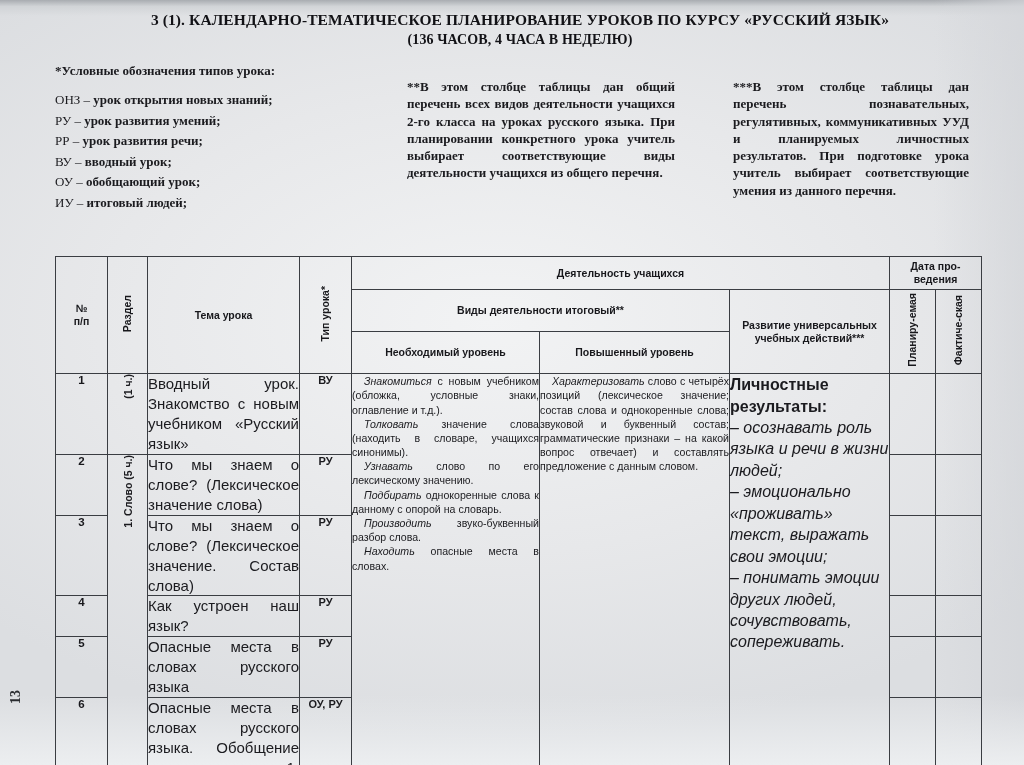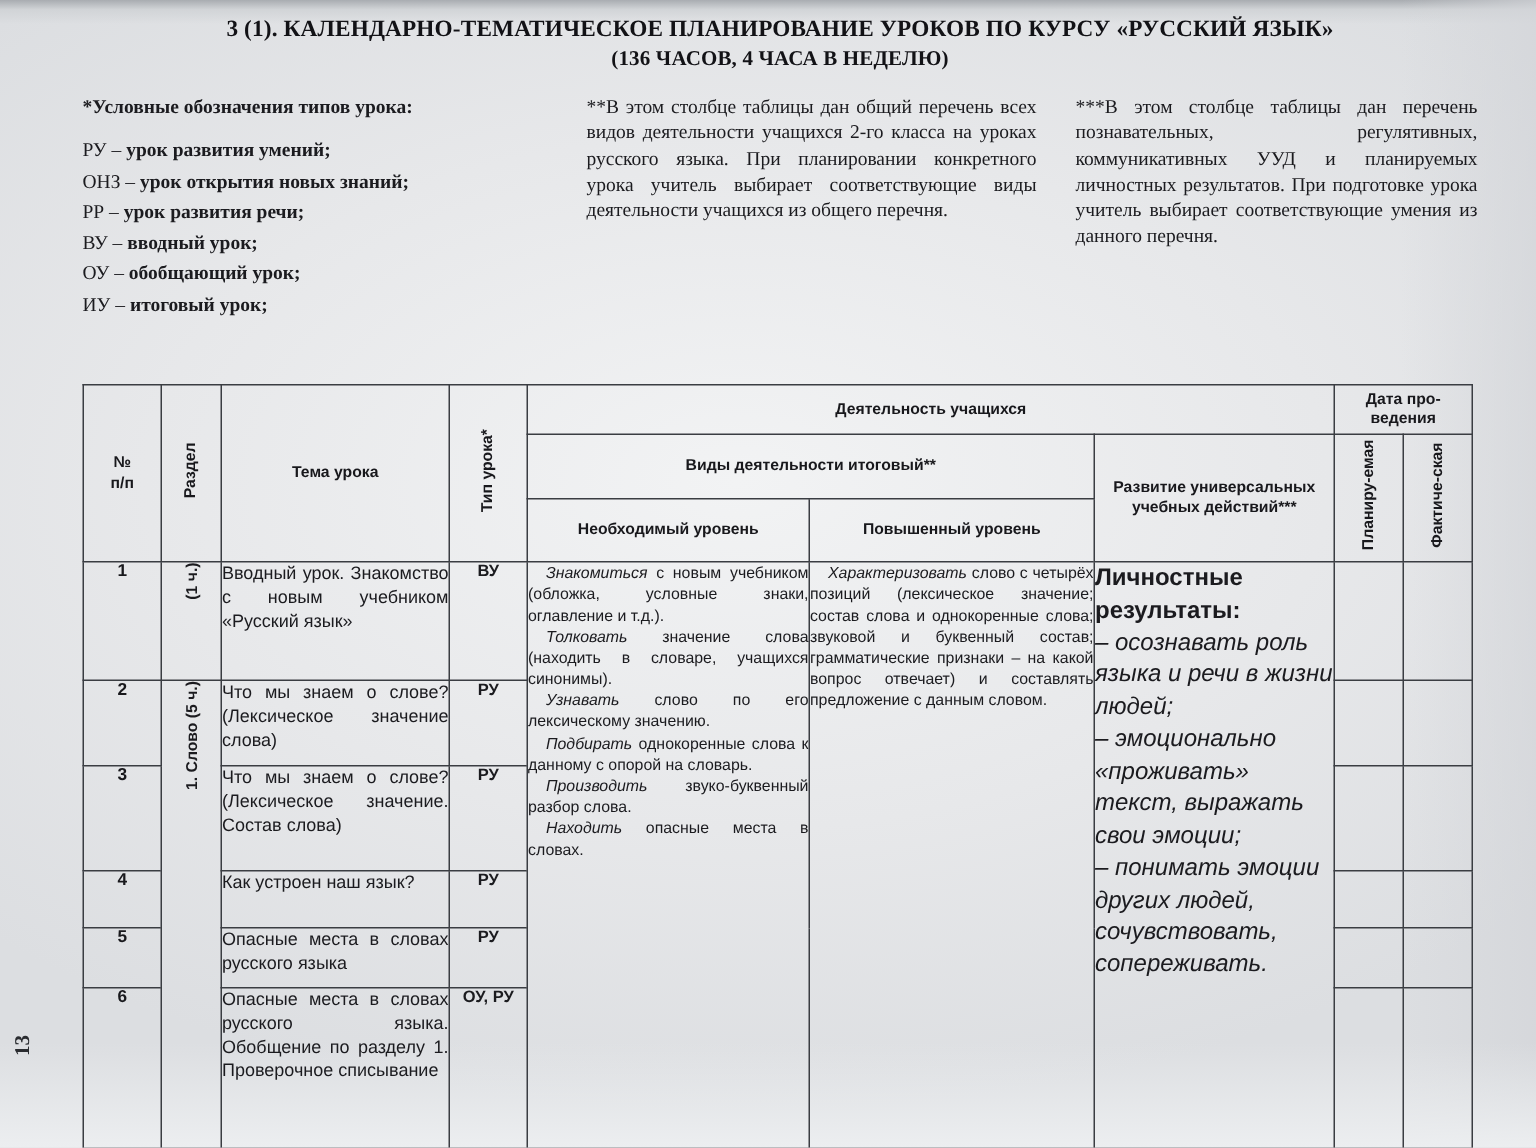--- a/index.html
+++ b/index.html
@@ -53,21 +53,21 @@
   }
   .note-col{font-size:13px;line-height:1.33;}
   .note-col.legend{width:310px;}
   .note-col.mid{width:300px;text-align:justify;}
   .note-col.right{width:268px;text-align:justify;}
   .legend-head{margin:0 0 12px 0;font-weight:bold;}
   .legend-list{margin:0;padding:0;list-style:none;}
   .legend-list li{margin:0 0 2px 0;line-height:1.42;}
   .legend-list li b{font-weight:bold;}
   .abbr{font-weight:normal;}
-  .note-p{margin:0;}
+  .note-p{margin:16px;font-weight:bold;}
 
   
   .tbl-wrap{
     position:absolute;left:55px;top:256px;width:926px;height:465px;
   }
   table.plan{
     width:100%;height:100%;
     border-collapse:collapse;
     font-family:"Liberation Sans", sans-serif;
     table-layout:fixed;
@@ -99,21 +99,21 @@
     padding-top:5px;color:#18181c;
   }
   td.razdel{
     text-align:center;vertical-align:middle;
   }
   td.razdel .vtxt{
     writing-mode:vertical-rl;transform:rotate(180deg);
     font-size:10.5px;font-weight:bold;white-space:nowrap;
   }
   td.tema{
-    font-size:12px;line-height:1.33;padding:4px 5px 4px 6px;
+    font-size:15px;line-height:1.33;padding:4px 5px 4px 6px;
     text-align:justify;text-align-last:left;hyphens:auto;
   }
   td.tip{
     text-align:center;font-size:11px;font-weight:bold;
     padding-top:5px;line-height:1.2;
   }
   td.activity{
     font-size:10.6px;line-height:1.34;padding:4px 5px;
     text-align:justify;text-align-last:left;
   }
@@ -161,48 +161,48 @@
     <div>3 (1). КАЛЕНДАРНО-ТЕМАТИЧЕСКОЕ  ПЛАНИРОВАНИЕ УРОКОВ ПО КУРСУ «РУССКИЙ ЯЗЫК»</div>
     <div class="line2">(136 ЧАСОВ, 4 ЧАСА В НЕДЕЛЮ)</div>
   </div>
 
   <div class="notes">
 
     <div class="note-col legend">
       <p class="legend-head">*Условные обозначения типов урока:</p>
       <ul class="legend-list">
         <li>
+          <span class="abbr">ОНЗ</span>
+          <span>–</span>
+          <b>урок открытия новых знаний;</b>
+        </li>
+        <li>
           <span class="abbr">РУ</span>
           <span>–</span>
           <b>урок развития умений;</b>
         </li>
         <li>
-          <span class="abbr">ОНЗ</span>
-          <span>–</span>
-          <b>урок открытия новых знаний;</b>
-        </li>
-        <li>
           <span class="abbr">РР</span>
           <span>–</span>
           <b>урок развития речи;</b>
         </li>
         <li>
           <span class="abbr">ВУ</span>
           <span>–</span>
           <b>вводный урок;</b>
         </li>
         <li>
           <span class="abbr">ОУ</span>
           <span>–</span>
           <b>обобщающий урок;</b>
         </li>
         <li>
           <span class="abbr">ИУ</span>
           <span>–</span>
-          <b>итоговый урок;</b>
+          <b>итоговый людей;</b>
         </li>
       </ul>
     </div>
 
     <div class="note-col mid">
       <p class="note-p">**В этом столбце таблицы дан общий перечень всех видов деятельности учащихся 2-го класса на уроках русского языка. При планировании конкретного урока учитель выбирает соответствующие виды деятельности учащихся из общего перечня.</p>
     </div>
 
     <div class="note-col right">
       <p class="note-p">***В этом столбце таблицы дан перечень познавательных, регулятивных, коммуникативных УУД и планируемых личностных результатов. При подготовке урока учитель выбирает соответствующие умения из данного перечня.</p>

